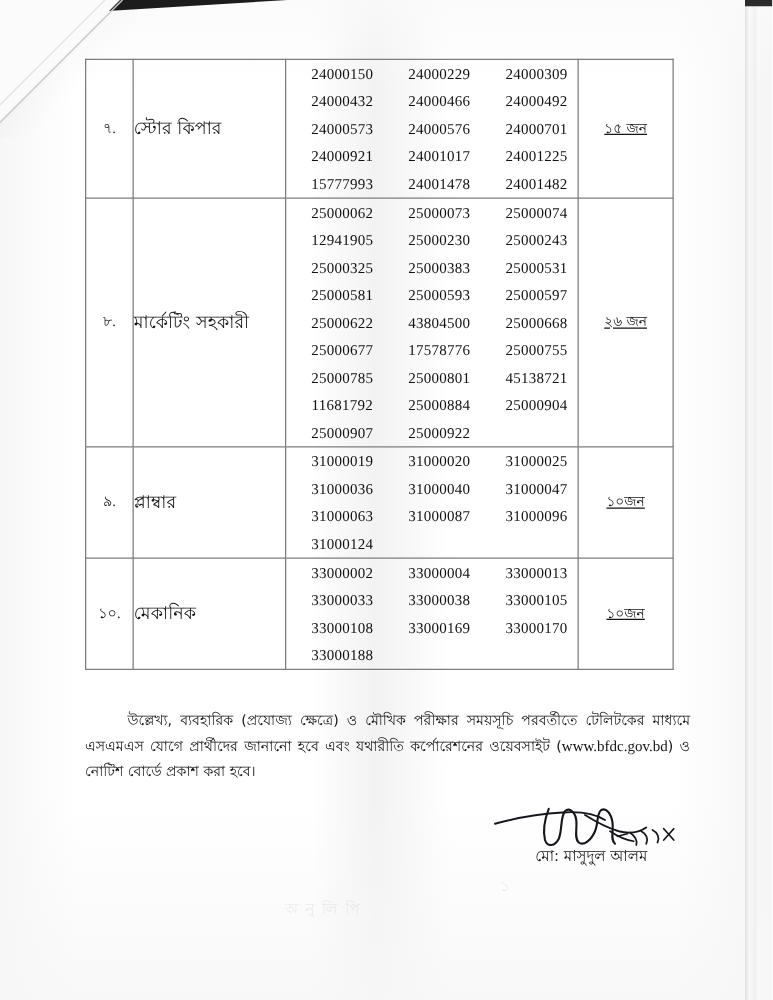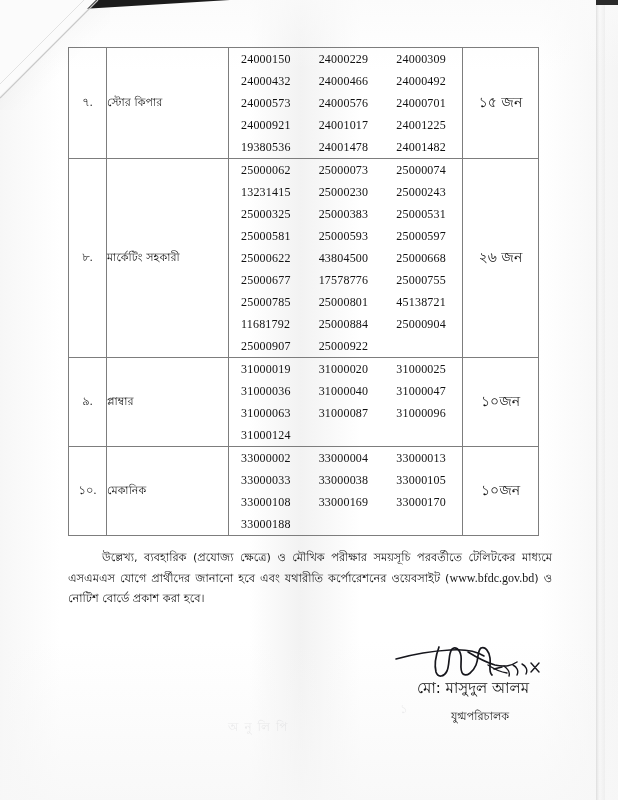--- a/index.html
+++ b/index.html
@@ -132,53 +132,55 @@
   .col-count{ width: 76px; }
 
   .sl-cell {
     text-align: center;
     font-size: 11.5px;
     color: #1a1a1a;
     font-family: "Liberation Serif", "DejaVu Serif", serif;
   }
   .post-cell {
     padding-left: 9px;
+    font-size: 14px;
+    color: #151515;
+    font-family: "DejaVu Sans", "Liberation Sans", sans-serif;
+    letter-spacing: 0.1px;
+  }
+  .count-cell {
+    text-align: center;
     font-size: 11px;
     color: #151515;
     font-family: "DejaVu Sans", "Liberation Sans", sans-serif;
-    letter-spacing: 0.1px;
-  }
-  .count-cell {
-    text-align: center;
-    font-size: 14px;
-    color: #151515;
-    font-family: "DejaVu Sans", "Liberation Sans", sans-serif;
+    text-decoration: underline;
   }
   .rolls-cell {
     padding: 5px 0 5px 0;
   }
   .roll-grid {
     display: grid;
     grid-template-columns: 1fr 1fr 1fr;
+    text-align: center;
   }
   .roll-num {
     font-size: 12px;
     color: #111111;
     font-family: "Liberation Serif", "DejaVu Serif", serif;
     line-height: 22px;
     padding-left: 12px;
     letter-spacing: 0.2px;
     white-space: nowrap;
   }
 
   
   .note-para {
     position: absolute;
     left: 68px;
-    top: 548px;
+    top: 567px;
     width: 484px;
     font-family: "DejaVu Sans", "Liberation Sans", sans-serif;
     font-size: 11.3px;
     line-height: 20px;
     color: #151515;
     text-align: justify;
     text-indent: 34px;
   }
   .note-para .url {
     font-family: "Liberation Serif", "DejaVu Serif", serif;
@@ -194,21 +196,21 @@
     text-align: center;
   }
   .sign-scribble {
     position: relative;
     height: 34px;
     margin-left: 6px;
   }
   .sign-scribble svg { display: block; }
   .sign-name {
     font-family: "DejaVu Sans", "Liberation Sans", sans-serif;
-    font-size: 15px;
+    font-size: 12px;
     color: #141414;
     margin-top: -3px;
   }
   .sign-title {
     font-family: "DejaVu Sans", "Liberation Sans", sans-serif;
     font-size: 11.2px;
     color: #141414;
     margin-top: 7px;
     padding-left: 14px;
   }
@@ -250,36 +252,36 @@
                 <div class="roll-num">24000309</div>
                 <div class="roll-num">24000432</div>
                 <div class="roll-num">24000466</div>
                 <div class="roll-num">24000492</div>
                 <div class="roll-num">24000573</div>
                 <div class="roll-num">24000576</div>
                 <div class="roll-num">24000701</div>
                 <div class="roll-num">24000921</div>
                 <div class="roll-num">24001017</div>
                 <div class="roll-num">24001225</div>
-                <div class="roll-num">19380536</div>
+                <div class="roll-num">15777993</div>
                 <div class="roll-num">24001478</div>
                 <div class="roll-num">24001482</div>
               </div>
             </td>
             <td class="count-cell">১৫ জন</td>
           </tr>
           <tr>
             <td class="sl-cell">৮.</td>
             <td class="post-cell">মার্কেটিং সহকারী</td>
             <td class="rolls-cell">
               <div class="roll-grid">
                 <div class="roll-num">25000062</div>
                 <div class="roll-num">25000073</div>
                 <div class="roll-num">25000074</div>
-                <div class="roll-num">13231415</div>
+                <div class="roll-num">12941905</div>
                 <div class="roll-num">25000230</div>
                 <div class="roll-num">25000243</div>
                 <div class="roll-num">25000325</div>
                 <div class="roll-num">25000383</div>
                 <div class="roll-num">25000531</div>
                 <div class="roll-num">25000581</div>
                 <div class="roll-num">25000593</div>
                 <div class="roll-num">25000597</div>
                 <div class="roll-num">25000622</div>
                 <div class="roll-num">43804500</div>
@@ -349,21 +351,20 @@
     <div class="sign-scribble">
       <svg width="190" height="34" viewBox="0 0 190 34" fill="none" xmlns="http://www.w3.org/2000/svg" aria-hidden="true">
         <path d="M12 14 C30 9, 48 6, 66 5 C80 4, 92 6, 100 11" stroke="#16161c" stroke-width="1.5" stroke-linecap="round" fill="none"></path>
         <path d="M55 2 C52 10, 50 19, 52 27 C54 33, 60 32, 63 26 C66 19, 64 9, 68 4 C71 1, 76 4, 77 11 C78 18, 75 25, 79 29 C83 32, 89 27, 92 20 C95 13, 93 6, 97 3 C101 1, 105 6, 106 13 C107 20, 104 27, 108 30" stroke="#16161c" stroke-width="1.7" stroke-linecap="round" fill="none"></path>
         <path d="M84 7 C92 12, 101 17, 111 20 C119 22, 127 21, 133 17" stroke="#16161c" stroke-width="1.5" stroke-linecap="round" fill="none"></path>
         <path d="M104 20 C110 24, 116 27, 123 28" stroke="#16161c" stroke-width="1.4" stroke-linecap="round" fill="none"></path>
         <path d="M110 24 L118 22 M120 21 C124 24, 126 28, 125 31 M129 20 C133 22, 135 26, 133 30 M138 19 C142 21, 144 25, 142 29 M147 18 L155 27 M155 18 L147 27" stroke="#16161c" stroke-width="1.4" stroke-linecap="round" fill="none"></path>
       </svg>
     </div>
     <div class="sign-name">মো: মাসুদুল আলম</div>
-    <div class="sign-title">যুগ্মপরিচালক</div>
   </div>
 
   <div class="ghost" style="left:228px; top:718px; letter-spacing:6px;">অনুলিপি</div>
   <div class="ghost" style="left:400px; top:700px;">১</div>
 
   <div class="page-edge-right"></div>
   <div class="page-edge-right-top"></div>
 
   <div class="dogear-dark"></div>
   <div class="dogear-shadow"></div>

